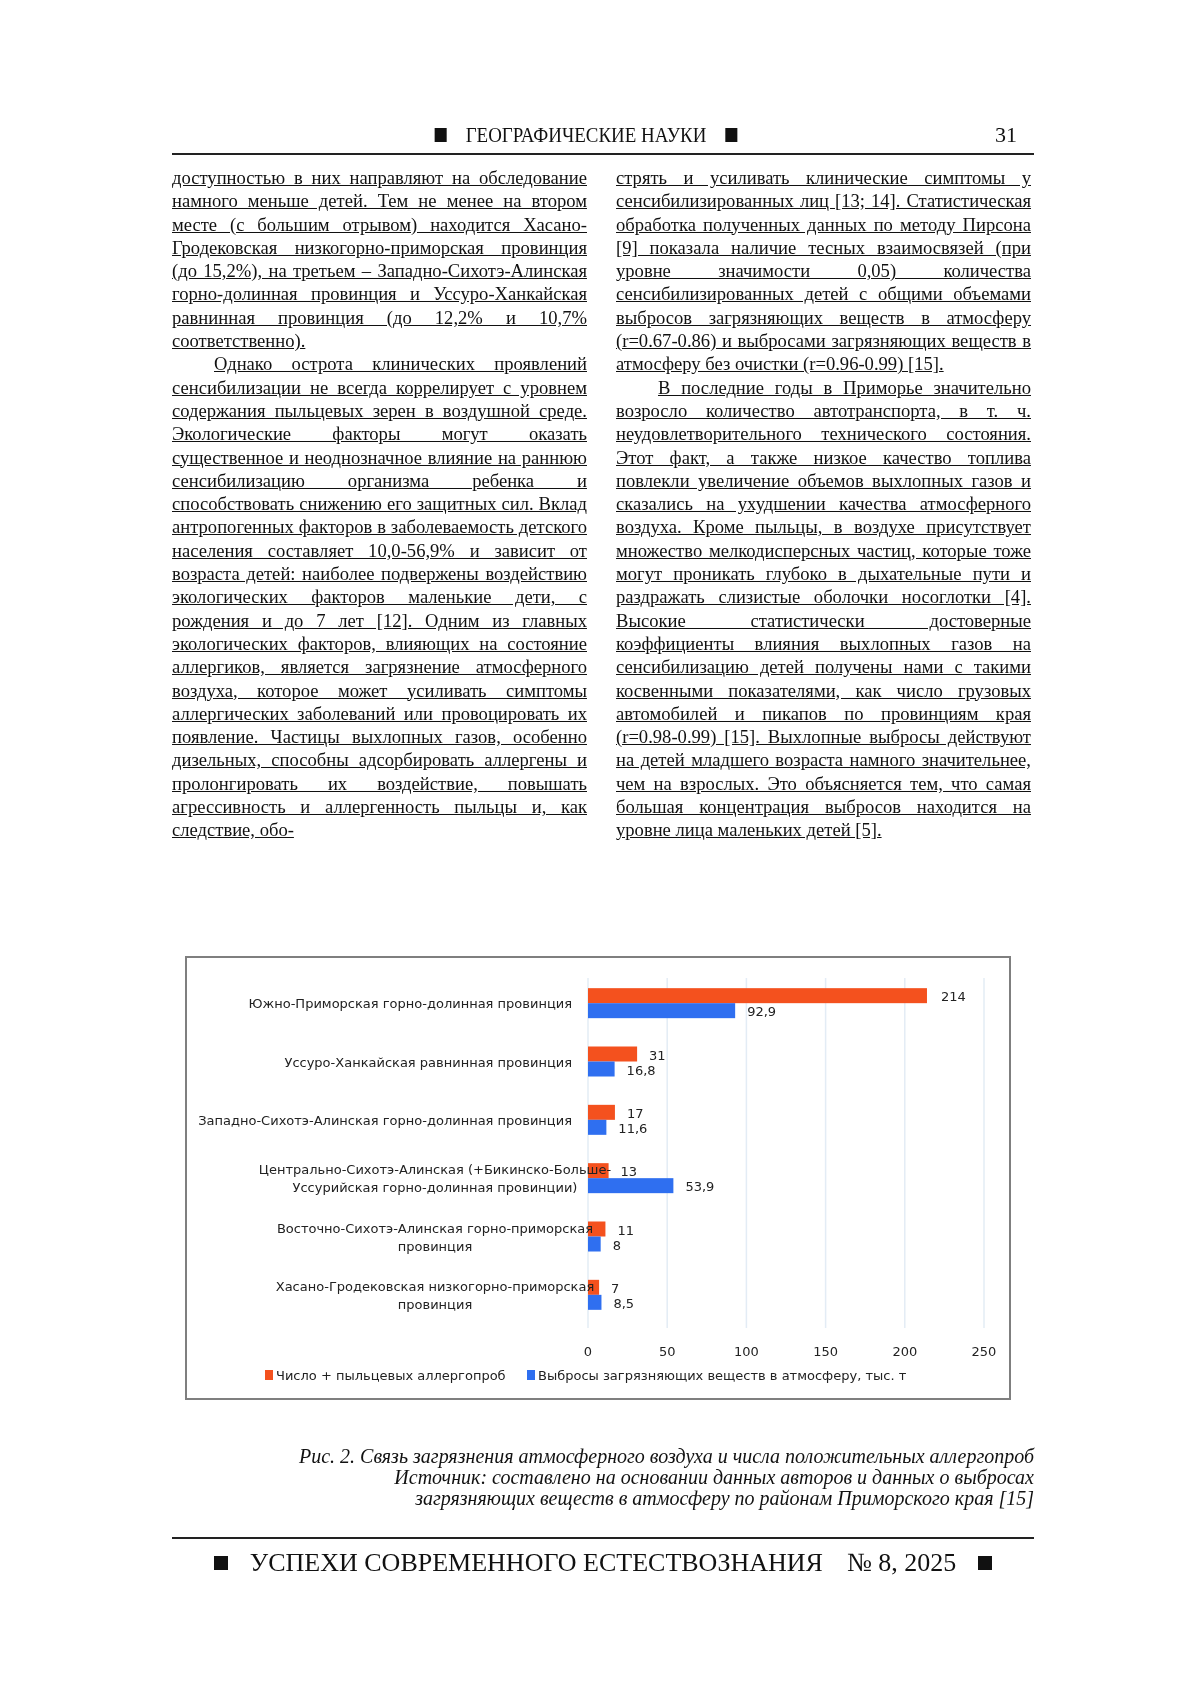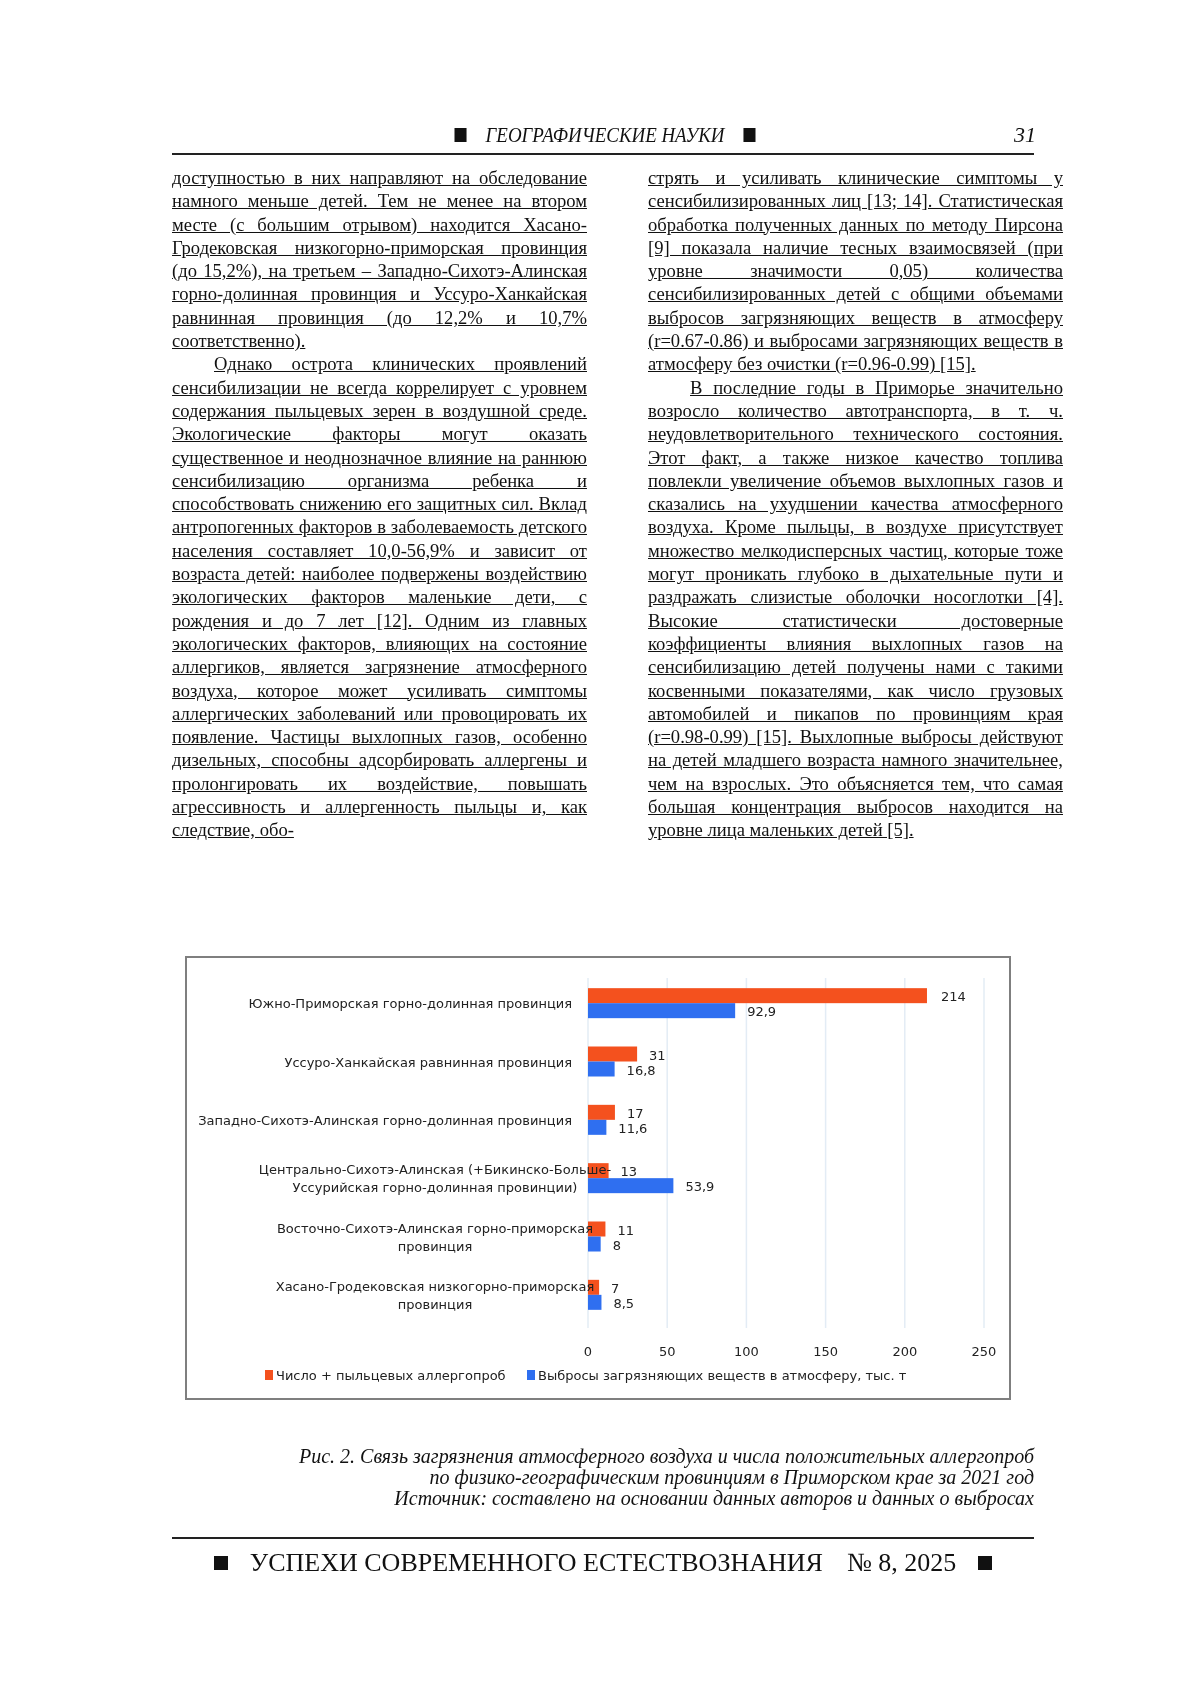--- a/index.html
+++ b/index.html
@@ -1,26 +1,26 @@
 <!DOCTYPE html>
 <html><head>
 <meta charset="utf-8">
 <style>
   html, body { margin:0; padding:0; background:#ffffff; }
   body { width:1200px; height:1697px; position:relative; overflow:hidden; font-family:"Liberation Serif", "DejaVu Serif", serif; color:#111; }
-  .header { position:absolute; left:174px; top:122px; width:862px; height:28px;font-style:italic; }
+  .header { position:absolute; left:155px; top:122px; width:862px; height:28px; }
   .header .title { position:absolute; left:0; right:0; top:0; text-align:center; font-size:22px; letter-spacing:0px; transform:scaleX(0.86); transform-origin:center; }
   .header .sq { display:inline-block; width:14px; height:14px; background:#111; vertical-align:middle; margin:0 22px; position:relative; top:-2px; }
   .header .pagenum { position:absolute; right:0; top:0; font-size:22px; }
   .rule-top { position:absolute; left:172px; top:153px; width:862px; height:2px; background:#222; }
   .col { position:absolute; top:166px; width:415px; font-size:18.6px; line-height:23.3px; text-align:justify; }
   .col p { margin:0;text-decoration:underline; }
   .col p.indent { text-indent:42px; }
   .col-left { left:172px; }
-  .col-right { left:648px; }
+  .col-right { left:616px; }
   .chart-frame { position:absolute; left:185px; top:956px; width:826px; height:444px; border:2px solid #7f7f7f; box-sizing:border-box; background:#fff; }
   svg.chart { position:absolute; left:0; top:0; }
   .caption { position:absolute; left:172px; top:1446px; width:862px; text-align:right; font-style:italic; font-size:20px; line-height:21px; }
   .rule-bottom { position:absolute; left:172px; top:1537px; width:862px; height:2px; background:#222; }
   .footer { position:absolute; left:172px; top:1548px; width:862px; text-align:center; font-size:26px; }
   .footer .sq { display:inline-block; width:14px; height:14px; background:#111; vertical-align:middle; margin:0 22px; position:relative; top:-2px; }
   .footer .jn { margin-left:24px; }
 </style>
 </head>
 <body>
@@ -91,20 +91,20 @@
       <text x="248" y="350.83333333333337" text-anchor="middle" font-size="13" fill="#222">провинция</text>
       <rect x="78" y="412" width="8" height="10" fill="#f4511e"></rect>
       <text x="89" y="422" font-size="13" fill="#222">Число + пыльцевых аллергопроб</text>
       <rect x="340" y="412" width="8" height="10" fill="#2f6ff0"></rect>
       <text x="351" y="422" font-size="13" fill="#222">Выбросы загрязняющих веществ в атмосферу, тыс. т</text>
     </svg>
 </div>
 
 <div class="caption">
   <div>Рис. 2. Связь загрязнения атмосферного воздуха и числа положительных аллергопроб</div>
-  <div>по физико-географическим провинциям в Приморском крае за 2021 год</div>
   <div>Источник: составлено на основании данных авторов и данных о выбросах</div>
+  <div>загрязняющих веществ в атмосферу по районам Приморского края [15]</div>
 </div>
 
 <div class="rule-bottom"></div>
 <div class="footer">
   <span class="sq"></span><span>УСПЕХИ СОВРЕМЕННОГО ЕСТЕСТВОЗНАНИЯ</span><span class="jn">№ 8, 2025</span><span class="sq"></span>
 </div>
 
 </body></html>

